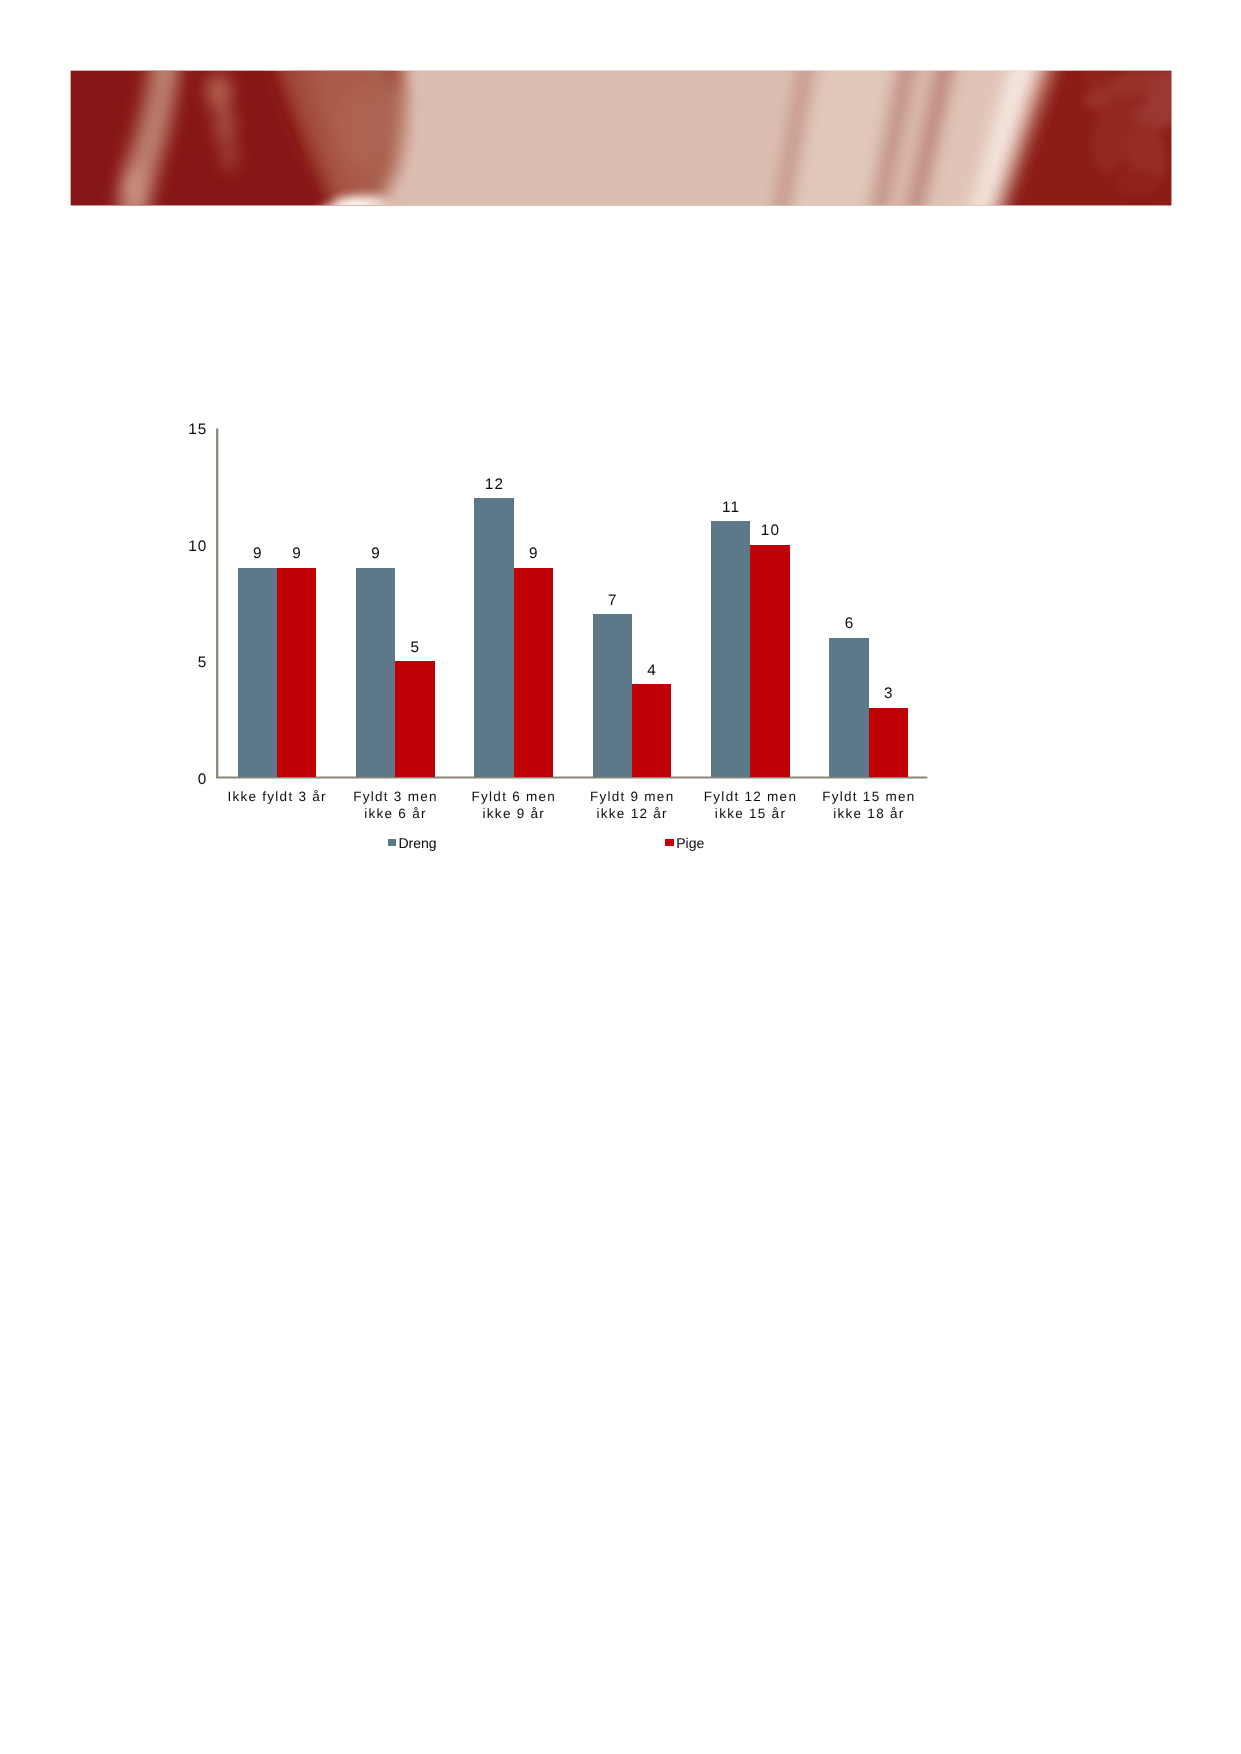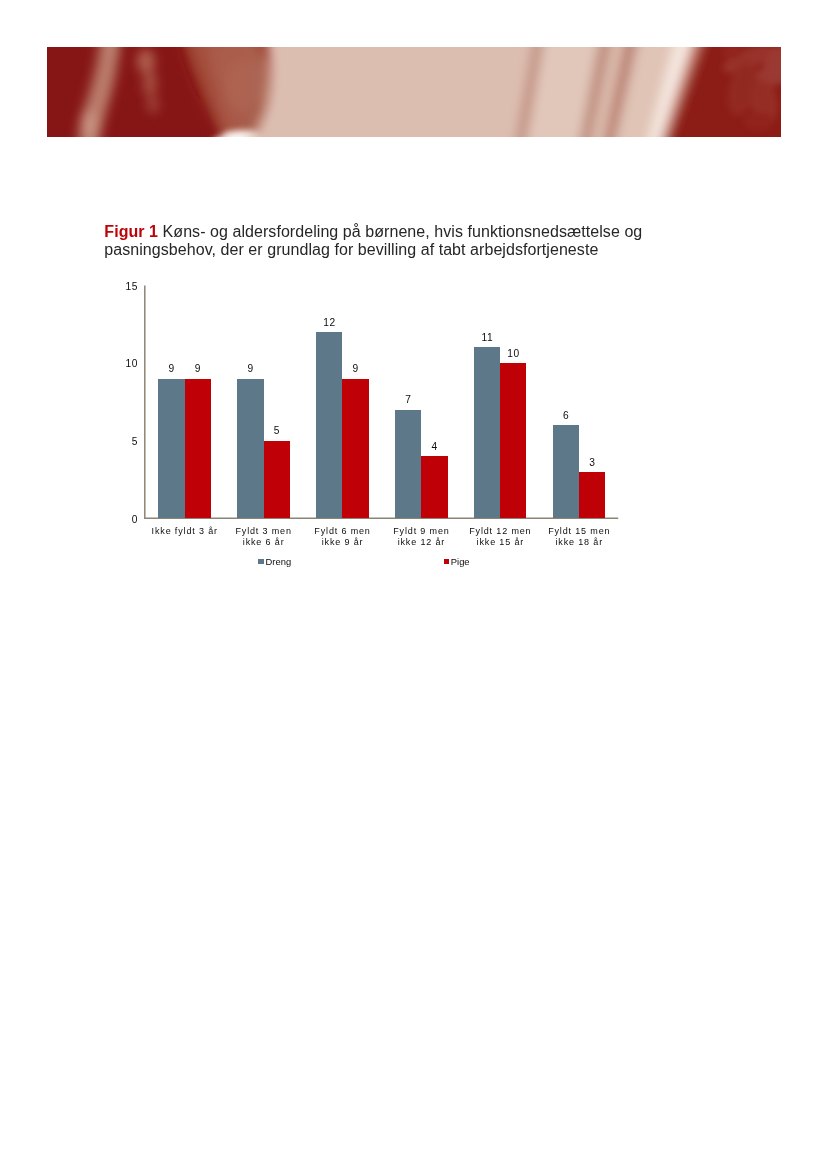--- a/index.html
+++ b/index.html
@@ -93,21 +93,20 @@
           <ellipse cx="696" cy="42" rx="14" ry="27" fill="#9E3F33" transform="rotate(14 696 42)"></ellipse>
           <ellipse cx="718" cy="56" rx="13" ry="23" fill="#A84B3E" transform="rotate(-6 718 56)"></ellipse>
           <ellipse cx="732" cy="18" rx="14" ry="21" fill="#B2695D" transform="rotate(22 732 18)"></ellipse>
           <ellipse cx="686" cy="4" rx="11" ry="8" fill="#9B3027"></ellipse>
           <ellipse cx="712" cy="74" rx="15" ry="9" fill="#9A2E25"></ellipse>
         </g>
       </g>
     </svg>
   </div>
 
-  <div class="caption"><span class="fig">Figur 1</span><span> Køns- og aldersfordeling på børnene, hvis funktionsnedsættelse og pasningsbehov, der er grundlag for bevilling af tabt arbejdsfortjeneste</span></div>
 
   <div class="chart">
     <svg id="chart-svg" viewBox="0 0 827 1169" width="827" height="1169" xmlns="http://www.w3.org/2000/svg">
       <g id="chart-axes">
           <line x1="144.8" y1="285.6" x2="144.8" y2="518.3" stroke="#8C8575" stroke-width="1.5"></line>
           <line x1="144.05" y1="518.3" x2="618.2" y2="518.3" stroke="#8C8575" stroke-width="1.4"></line>
         </g>
       <g id="chart-yticks">
           <text font-family="&quot;Liberation Sans&quot;,sans-serif" font-size="10.2" letter-spacing="0.7" fill="#0d0d0d" x="138.20000000000002" y="522.5" text-anchor="end">0</text>
           <text font-family="&quot;Liberation Sans&quot;,sans-serif" font-size="10.2" letter-spacing="0.7" fill="#0d0d0d" x="138.20000000000002" y="444.84999999999997" text-anchor="end">5</text>

